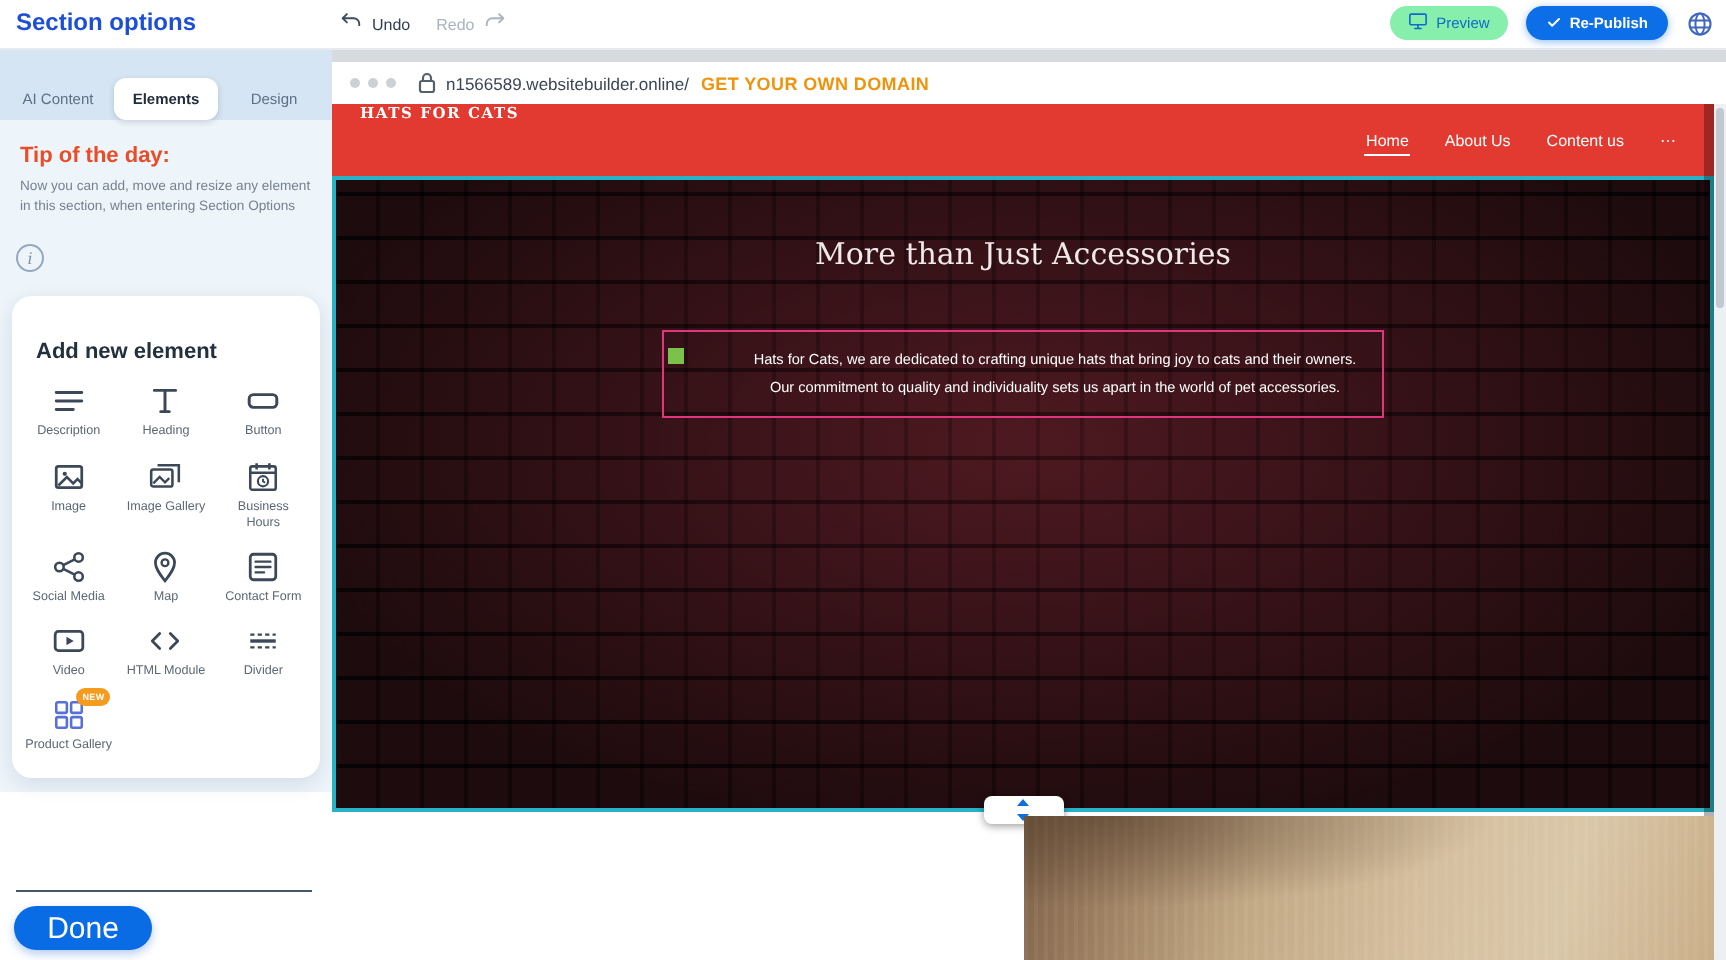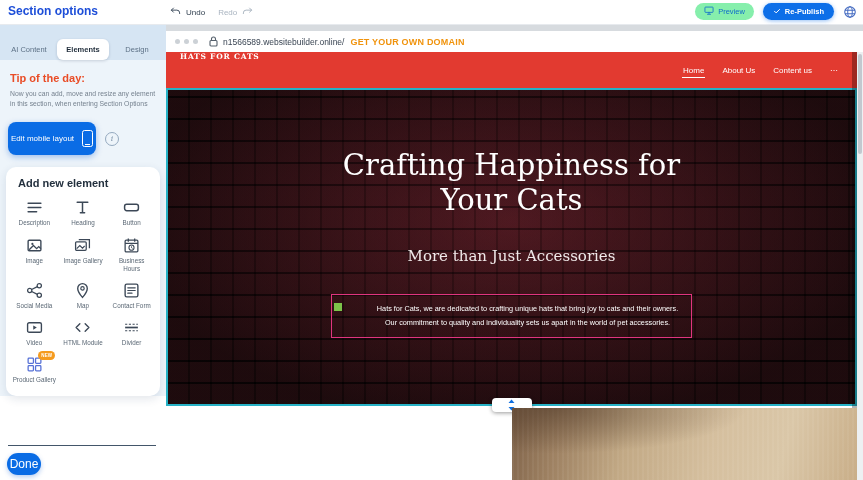--- a/index.html
+++ b/index.html
@@ -29,32 +29,32 @@
   .tab{flex:1;text-align:center;font-size:7.5px;color:#5d7186;height:21px;line-height:21px;border-radius:6px;cursor:pointer;}
   .tab.active{background:#fff;color:#1f2c3a;font-weight:700;box-shadow:0 1px 3px rgba(20,40,70,.18);}
   .tip{padding:12px 10px 0 10px;}
   .tip-title{color:#e94c26;font-size:11px;font-weight:700;}
   .tip-body{margin-top:5px;font-size:6.8px;line-height:1.5;color:#76828f;}
   .edit-row{display:flex;align-items:center;gap:9px;margin:13px 10px 0 8px;}
   .btn-edit-mobile{width:88px;height:33px;border-radius:8px;background:#0a6ce5;color:#fff;font-size:8px;display:flex;align-items:center;justify-content:center;gap:8px;cursor:pointer;box-shadow:0 2px 6px rgba(10,90,210,.35);}
   .phone-ic{width:9px;height:15px;border:1.2px solid #fff;border-radius:2.5px;position:relative;flex:0 0 auto;}
   .phone-ic::after{content:"";position:absolute;bottom:1px;left:2px;right:2px;height:1.2px;background:#fff;}
   .info-badge{width:12px;height:12px;border-radius:50%;border:1px solid #94a9bf;color:#7f94aa;font-size:8px;font-family:"DejaVu Serif",serif;font-style:italic;display:flex;align-items:center;justify-content:center;cursor:pointer;}
-  .card{margin:12px 6px 13px 6px;background:#fff;border-radius:10px;box-shadow:0 3px 10px rgba(25,50,90,.12);padding:10px 4px 12px 4px;position:relative;z-index:2;}
+  .card{margin:12px 6px 13px 6px;background:#fff;border-radius:10px;box-shadow:0 3px 10px rgba(25,50,90,.12);padding:22px 4px 12px 4px;position:relative;z-index:2;}
   .card-title{font-size:11px;font-weight:700;color:#23303e;padding-left:8px;}
   .grid{display:grid;grid-template-columns:1fr 1fr 1fr;row-gap:9px;margin-top:10px;}
   .gitem{display:flex;flex-direction:column;align-items:center;gap:3px;position:relative;cursor:pointer;}
   .gicon{width:17px;height:17px;color:#3c4857;}
   .gicon svg{width:100%;height:100%;display:block;}
   .gitem:last-child .gicon{color:#5570d6;}
   .glabel{font-size:6.3px;color:#5b6875;text-align:center;line-height:1.3;max-width:44px;}
   .gbadge{position:absolute;top:-5px;left:58%;background:#f59b1e;color:#fff;font-size:4.5px;font-weight:700;padding:2px 3px;border-radius:6px;letter-spacing:.2px;}
   .sidebar-bottom{position:absolute;left:0;right:0;bottom:0;height:84px;background:#fff;z-index:1;}
   .sb-divider{position:absolute;left:8px;bottom:34px;width:148px;height:1px;background:#43566a;z-index:3;}
-  .btn-done{position:absolute;left:7px;bottom:5px;width:34px;height:22px;border-radius:11px;background:#0a6ce5;color:#fff;font-size:12px;display:flex;align-items:center;justify-content:center;cursor:pointer;z-index:3;box-shadow:0 2px 5px rgba(10,90,210,.3);}
+  .btn-done{position:absolute;left:7px;bottom:5px;width:69px;height:22px;border-radius:11px;background:#0a6ce5;color:#fff;font-size:15px;display:flex;align-items:center;justify-content:center;cursor:pointer;z-index:3;box-shadow:0 2px 5px rgba(10,90,210,.3);}
 
   
   #canvas{position:absolute;left:166px;top:24px;right:0;bottom:0;background:#d7dbdf;}
   #chrome{position:absolute;top:7px;left:0;right:0;height:21px;background:#fff;display:flex;align-items:center;padding-left:9px;z-index:5;}
   .dot{width:5px;height:5px;border-radius:50%;background:#ccd1d6;margin-right:4px;}
   .lock-ic{width:9px;height:11px;color:#55606c;margin:0 5px 0 7px;}
   .lock-ic svg{width:9px;height:11px;display:block;}
   .url{font-size:8.5px;color:#3a4553;}
   .domain-link{font-size:9px;font-weight:700;color:#f0930c;margin-left:6px;letter-spacing:.2px;cursor:pointer;}
 
@@ -147,24 +147,20 @@
         <div class="tab active">Elements</div>
         <div class="tab">Design</div>
       </div>
 
     <div class="tip">
       <div class="tip-title">Tip of the day:</div>
       <div class="tip-body">Now you can add, move and resize any element in this section, when entering Section Options</div>
     </div>
 
     <div class="edit-row">
-      <div class="btn-edit-mobile">
-        <span>Edit mobile layout</span>
-        <span class="phone-ic"></span>
-      </div>
       <div class="info-badge">i</div>
     </div>
 
     <div class="card">
       <div class="card-title">Add new element</div>
       <div class="grid">
           <div class="gitem">
             <div class="gicon">
               <svg viewBox="0 0 16 16" fill="none">
                 <path d="M2 4h12M2 8h12M2 12h8" stroke="currentColor" stroke-width="1.4" stroke-linecap="round"></path>
@@ -315,22 +311,20 @@
         <div class="logo">HATS FOR CATS</div>
         <div class="nav">
             <div class="nav-item active">Home</div>
             <div class="nav-item">About Us</div>
             <div class="nav-item">Content us</div>
             <div class="nav-item">⋯</div>
           </div>
       </div>
 
       <div id="hero">
-        <div class="hero-h1">Crafting Happiness for
-Your Cats</div>
         <div class="hero-sub">More than Just Accessories</div>
         <div class="par-box">
           <span class="green-handle"></span>
           <div class="par-text">Hats for Cats, we are dedicated to crafting unique hats that bring joy to cats and their owners.
 Our commitment to quality and individuality sets us apart in the world of pet accessories.</div>
         </div>
         <div class="section-handle">
           <svg viewBox="0 0 9 12">
               <path d="M4.5 0.5L7.5 4H1.5z" fill="currentColor"></path>
               <path d="M4.5 11.5L1.5 8h6z" fill="currentColor"></path>

